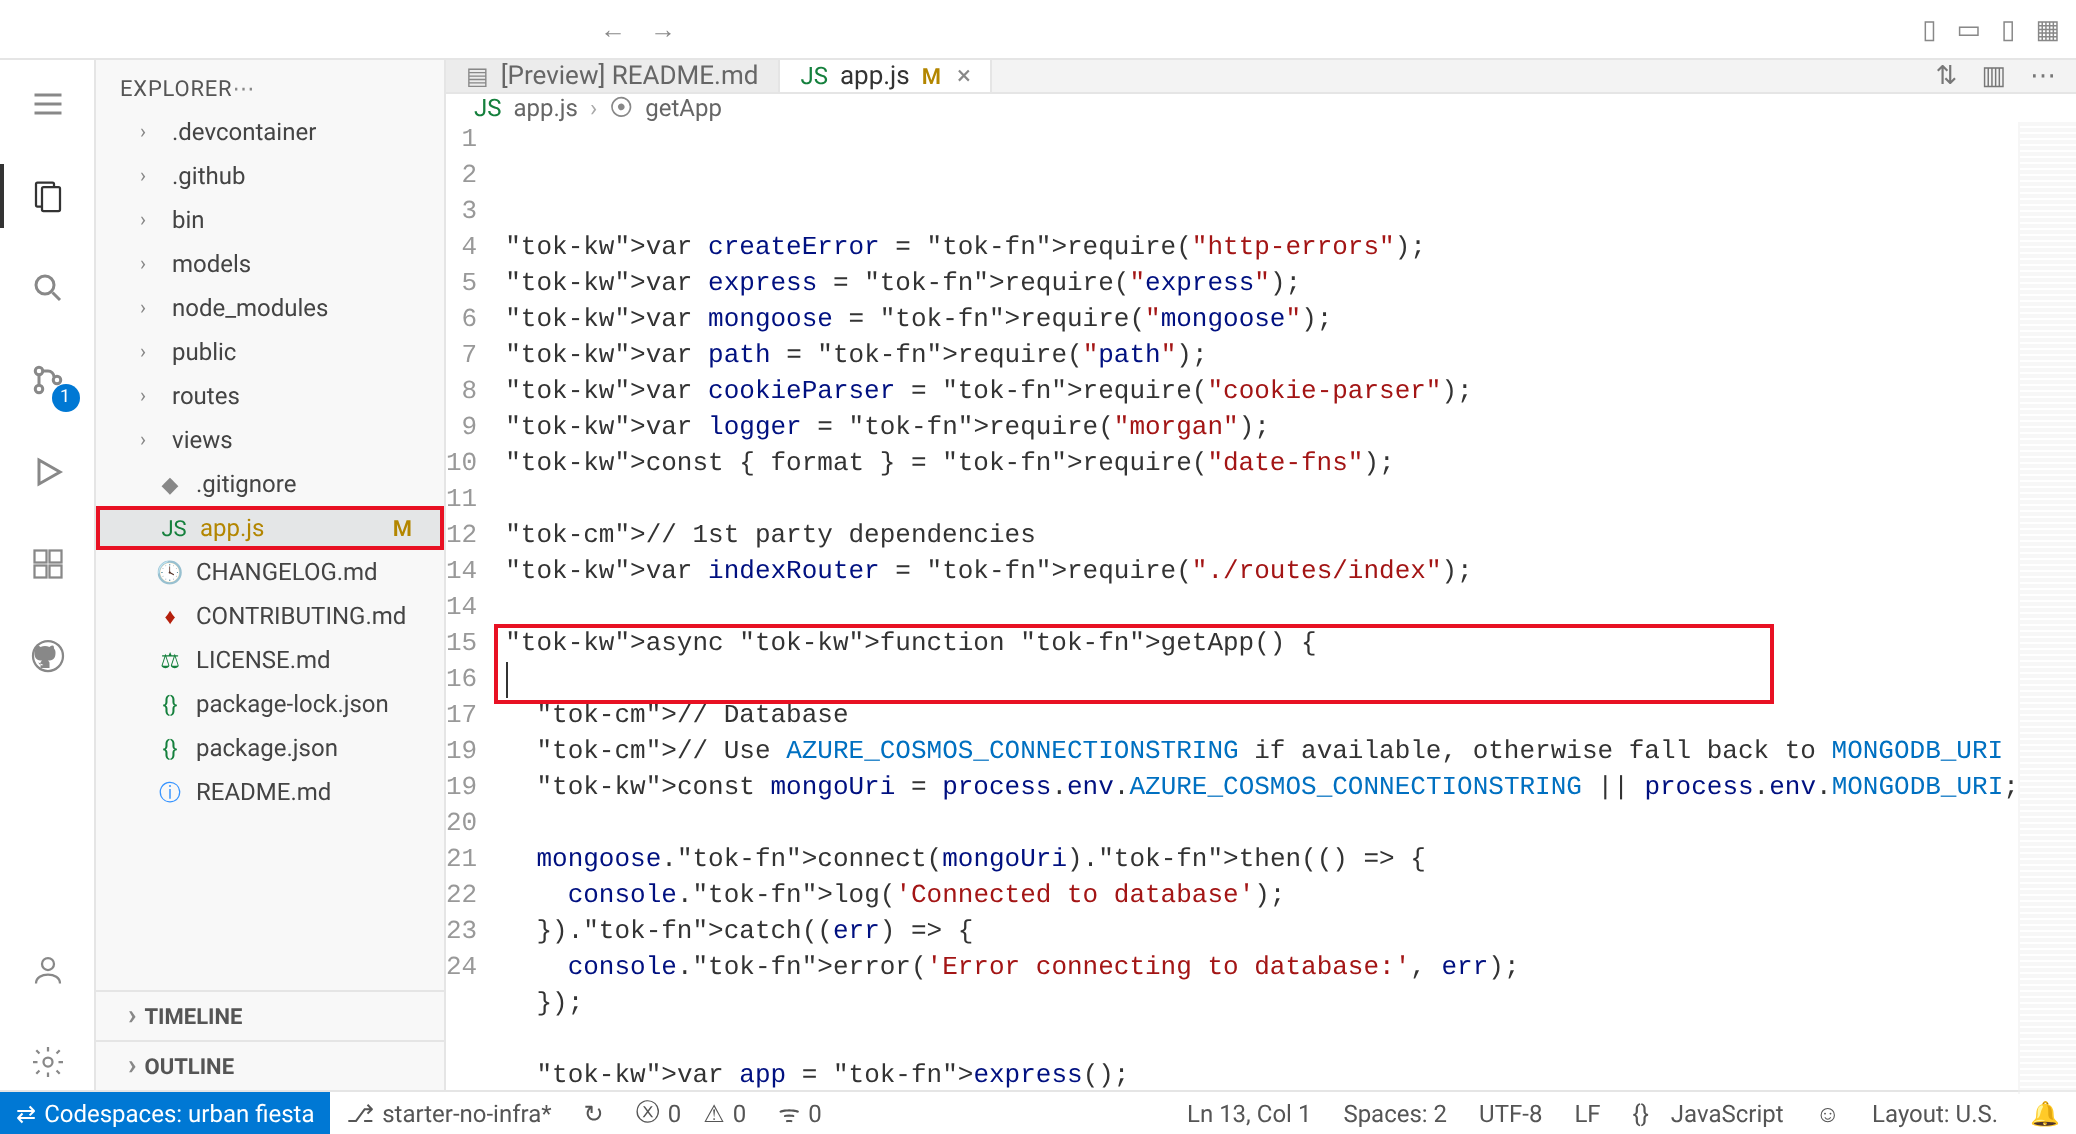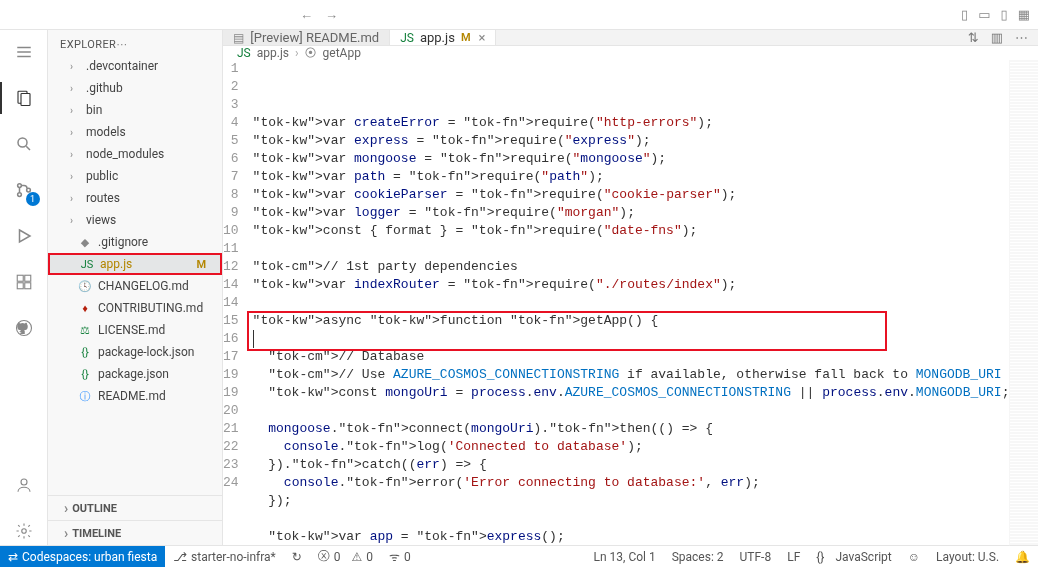--- a/index.html
+++ b/index.html
@@ -220,24 +220,24 @@
       <div class="tree-item file">
           <span class="ficon ic-yellow">{}</span>
           <span class="name">package.json</span>
         </div>
       <div class="tree-item file">
           <span class="ficon ic-blue">ⓘ</span>
           <span class="name">README.md</span>
         </div>
     </div>
     <div class="section-collapsed">
+        <span>TIMELINE</span>
+      </div>
+    <div class="section-collapsed">
         <span>OUTLINE</span>
-      </div>
-    <div class="section-collapsed">
-        <span>TIMELINE</span>
       </div>
   </div>
 
   <div class="editor">
     <div class="tabs">
       <div class="tab">
           <span class="tab-icon ic-gray">▤</span>
           <span>[Preview] README.md</span>
         </div>
       <div class="tab active">

